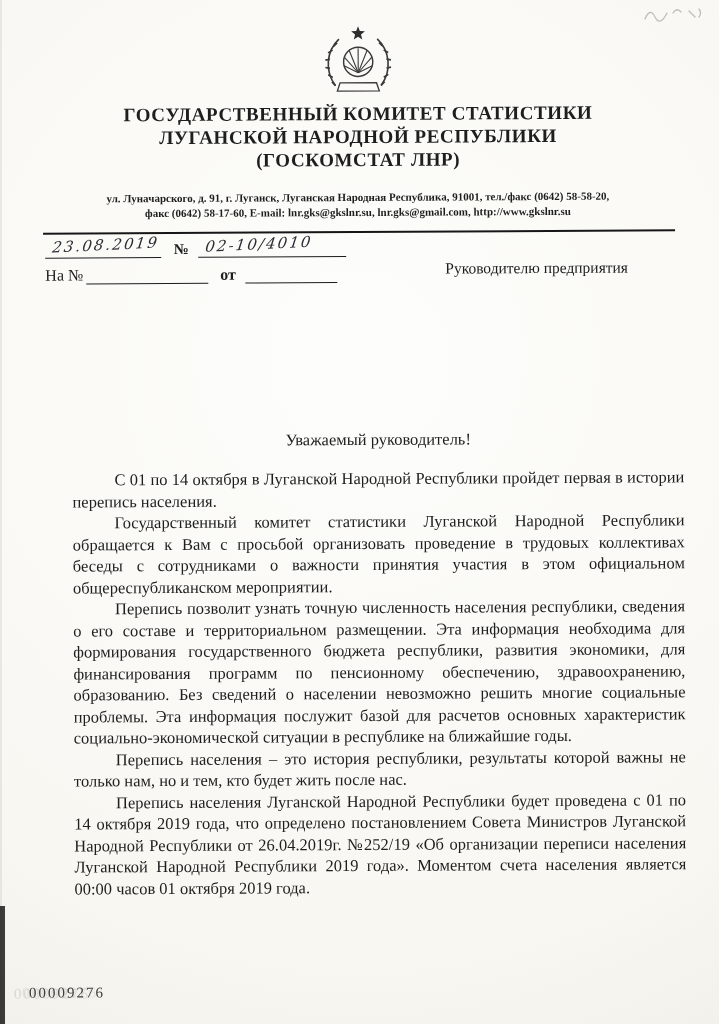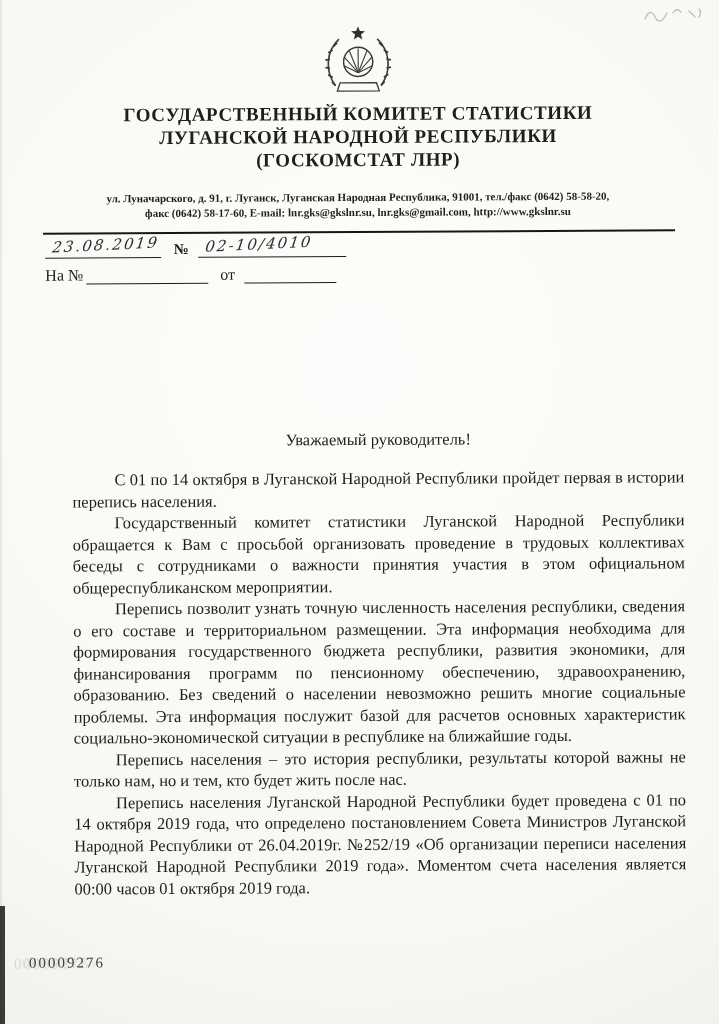--- a/index.html
+++ b/index.html
@@ -30,31 +30,31 @@
   .fl-na   { width:122px; }
   .fl-ot   { width:92px; }
   .hand {
     position:absolute; left:6px; bottom:1px; white-space:nowrap;
     font-family:"DejaVu Serif", serif; font-style:italic;
     color:var(--hand-ink,#2b2c34); letter-spacing:2px; font-size:15px;
     transform:skewX(-10deg) rotate(-2.5deg); transform-origin:left bottom;
   }
   .no-label { font-weight:bold; font-size:15px; margin:0 6px 0 9px; }
   .na-label, .ot-label { font-size:16px; }
-  .ot-label { margin:0 6px 0 8px; }
+  .ot-label { margin:0 6px 0 8px;font-weight:bold; }
 
   .recipient { position:absolute; top:260px; left:446px; font-size:15.5px; }
 
   .salutation { position:absolute; top:430px; left:72px; width:612px; text-align:center; font-size:16.5px; }
 
   .bodytext { position:absolute; top:468px; left:72px; width:612px;
               font-size:16.5px; line-height:21.5px; text-align:justify; }
   .bodytext p { margin:0; text-indent:42px; }
 
-  .footer-num { position:absolute; top:953px; left:26px; font-size:15px; letter-spacing:2px; color:#3d3d3d;
+  .footer-num { position:absolute; top:983px; left:26px; font-size:15px; letter-spacing:2px; color:#3d3d3d;
                 text-shadow:-15px 1px 0 rgba(80,80,80,0.16), -7px 0 0 rgba(80,80,80,0.10); }
 
   .scribble { position:absolute; top:3px; right:10px; width:70px; height:24px; opacity:0.55; }
 
   .edge-artifact-left { position:absolute; left:0; bottom:0; width:5px; height:118px; background:#1b1b1b; opacity:0.85; }
   .edge-faint-left { position:absolute; left:0; top:0; width:2px; height:100%; background:#555; opacity:0.10; }
 </style>
 </head>
 <body>
 
@@ -111,20 +111,21 @@
       </span>
     </div>
 
     <div class="ref-row2">
       <span class="na-label">На №</span>
       <span class="field-line fl-na"></span>
       <span class="ot-label">от</span>
       <span class="field-line fl-ot"></span>
     </div>
 
+    <div class="recipient">Руководителю предприятия</div>
 
     <div class="salutation">Уважаемый руководитель!</div>
 
     <div class="bodytext">
       <p>С 01 по 14 октября в Луганской Народной Республики пройдет первая в истории перепись населения.</p>
       <p>Государственный комитет статистики Луганской Народной Республики обращается к Вам с просьбой организовать проведение в трудовых коллективах беседы с сотрудниками о важности принятия участия в этом официальном общереспубликанском мероприятии.</p>
       <p>Перепись позволит узнать точную численность населения республики, сведения о его составе и территориальном размещении. Эта информация необходима для формирования государственного бюджета республики, развития экономики, для финансирования программ по пенсионному обеспечению, здравоохранению, образованию. Без сведений о населении невозможно решить многие социальные проблемы. Эта информация послужит базой для расчетов основных характеристик социально-экономической ситуации в республике на ближайшие годы.</p>
       <p>Перепись населения – это история республики, результаты которой важны не только нам, но и тем, кто будет жить после нас.</p>
       <p>Перепись населения Луганской Народной Республики будет проведена с 01 по 14 октября 2019 года, что определено постановлением Совета Министров Луганской Народной Республики от 26.04.2019г. №252/19 «Об организации переписи населения Луганской Народной Республики 2019 года». Моментом счета населения является 00:00 часов 01 октября 2019 года.</p>
     </div>

